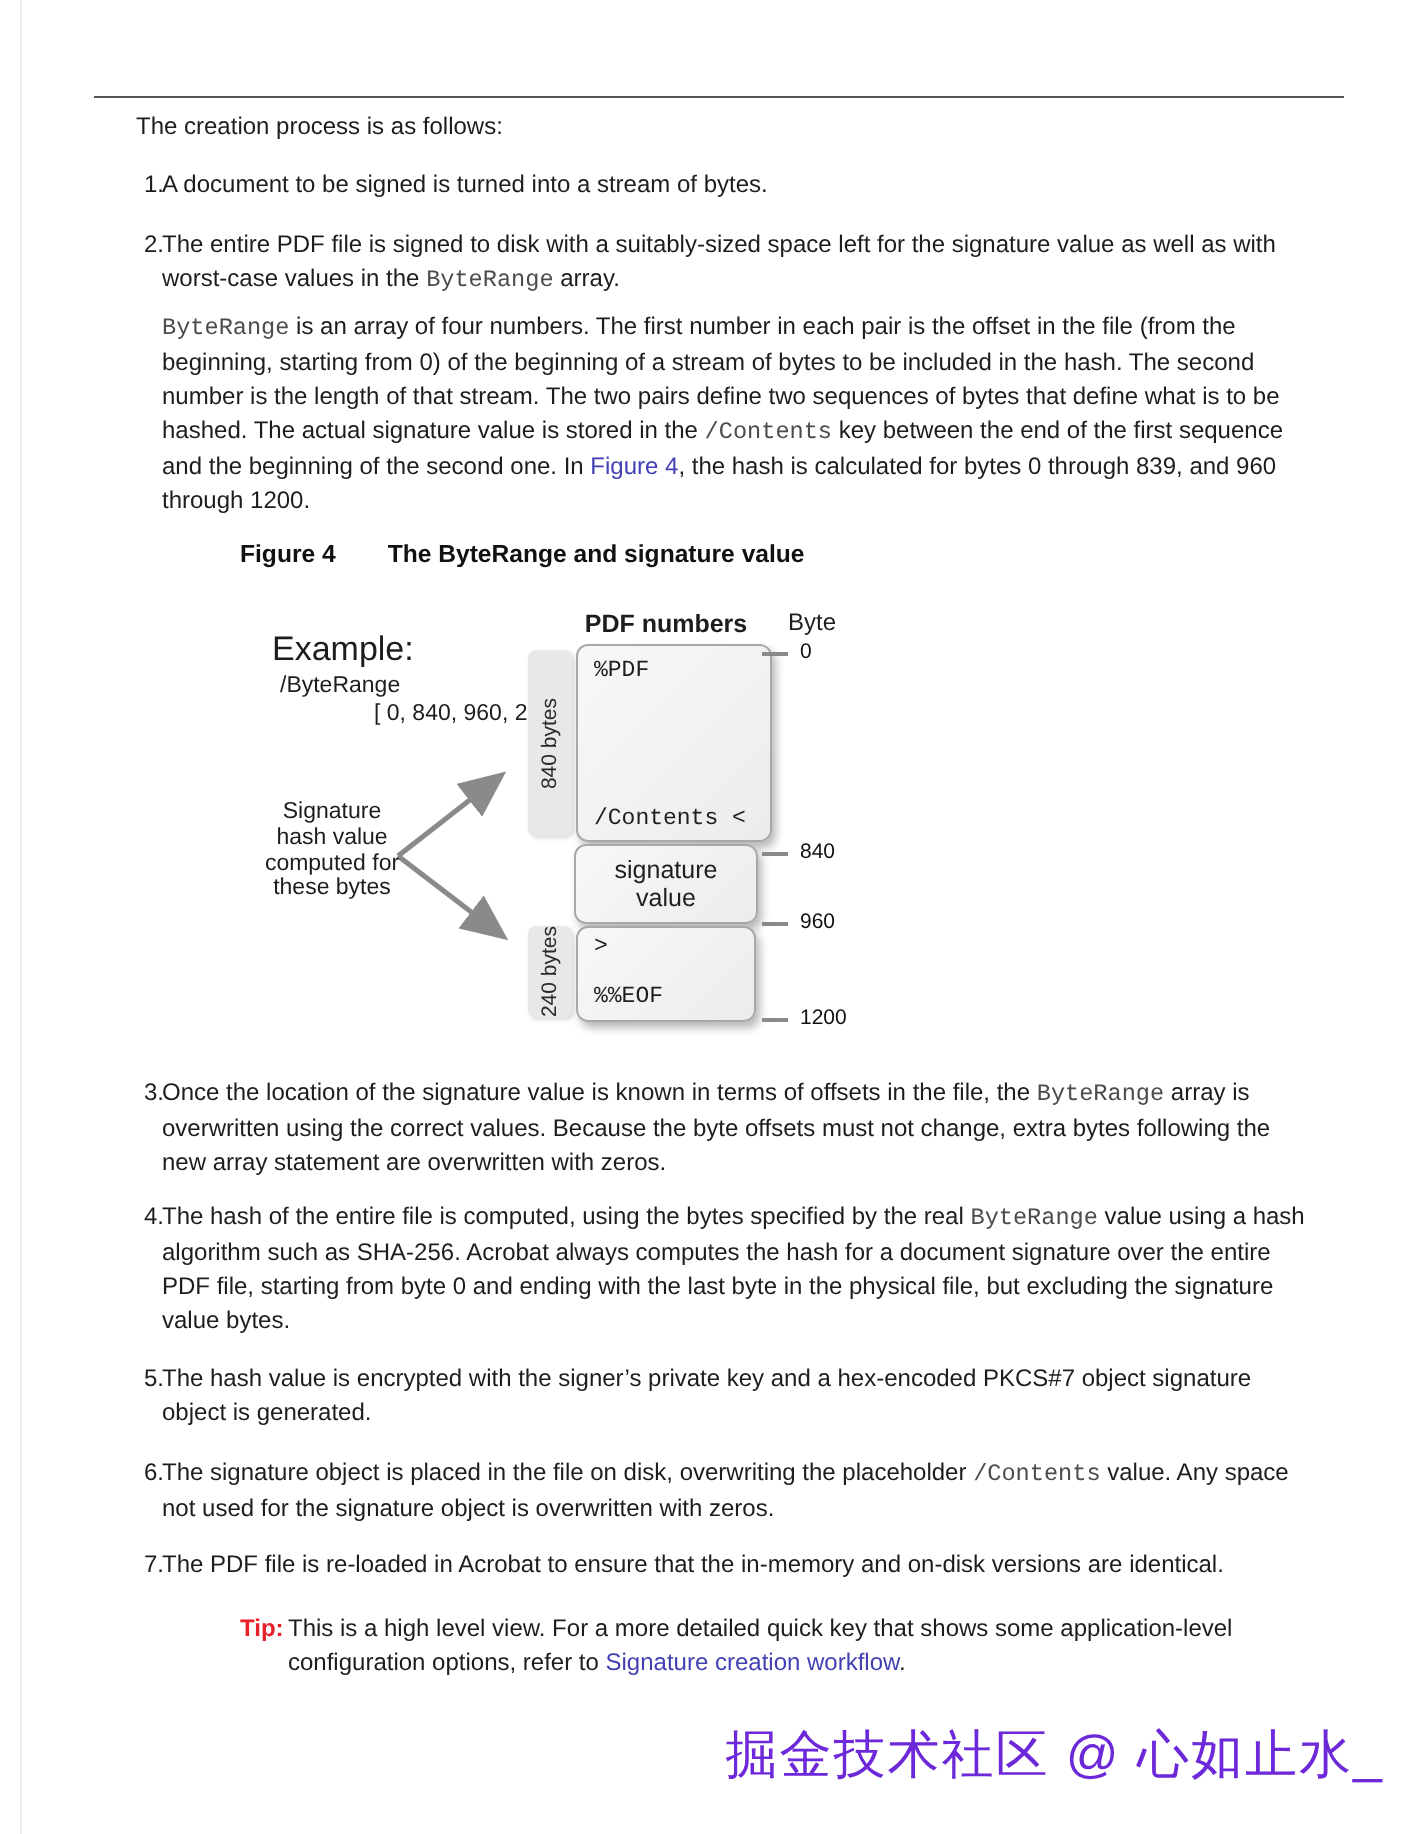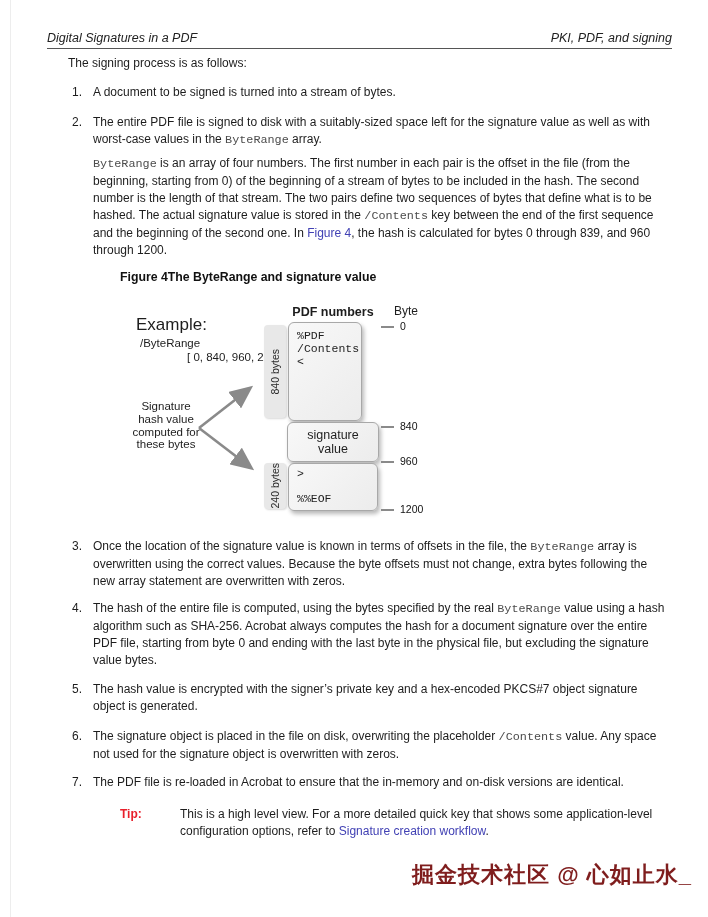--- a/index.html
+++ b/index.html
@@ -13,75 +13,71 @@
   }
   .edge-line{position:absolute;left:10px;top:0;width:1px;height:917px;background:#ededed;}
   
   .hdr{position:absolute;top:31px;left:47px;width:625px;display:flex;justify-content:space-between;
        font-style:italic;font-size:12.5px;color:#222;}
   .hdr-rule{position:absolute;top:48px;left:47px;width:625px;height:1px;background:#555;}
   .intro{position:absolute;top:56px;left:68px;font-size:12px;}
   
   .step{position:absolute;left:72px;width:600px;font-size:12px;line-height:17px;}
   .step .num{position:absolute;left:0;top:0;width:21px;}
-  .step .txt{margin-left:21px;width:579px;}
+  .step .txt{margin-left:9px;width:579px;}
   .step .txt .para2{margin-top:6px;}
   .code{font-family:"Liberation Mono",monospace;font-size:11.8px;color:#4c4c4c;}
   a.link{color:#4141b4;text-decoration:none;cursor:pointer;}
   
   .fig-caption{position:absolute;top:270px;left:120px;font-size:12.3px;font-weight:bold;color:#111;}
-  .fig-caption .cap-title{margin-left:0;}
+  .fig-caption .cap-title{margin-left:26px;}
   .figure{position:absolute;top:300px;left:0;width:708px;height:228px;}
   .figure .abs{position:absolute;}
   .example-label{left:136px;top:15px;font-size:17px;text-align:center;}
   .byterange-key{left:140px;top:37px;font-size:11.5px;font-weight:normal;}
   .byterange-value{left:139px;top:51px;font-size:11.5px;margin-left:48px;}
   .hash-note{left:110px;top:100px;width:112px;text-align:center;font-size:11.5px;line-height:12.8px;}
   .gbar{background:#e8e8e8;border-radius:4px;box-shadow:1px 1px 2px rgba(0,0,0,.15);
         display:flex;align-items:center;justify-content:center;}
   .gbar span{writing-mode:vertical-rl;transform:rotate(180deg);font-size:10.5px;color:#2a2a2a;white-space:nowrap;}
   .bar-840{left:264px;top:25px;width:22px;height:93px;}
   .bar-240{left:264px;top:163px;width:22px;height:46px;}
   .gbox{background:linear-gradient(135deg,#f8f8f8,#ececec);border:1px solid #a8a8a8;border-radius:6px;
         box-shadow:2px 3px 4px rgba(0,0,0,.28);box-sizing:border-box;}
-  .box-top{left:288px;top:22px;width:74px;height:99px;display:flex;flex-direction:column;
-           padding:6px 0 4px 8px;}
+  .box-top{left:288px;top:22px;width:98px;height:99px;display:flex;flex-direction:column;
+           justify-content:space-between;padding:6px 0 4px 8px;}
   .box-mid{left:287px;top:122px;width:92px;height:40px;display:flex;flex-direction:column;
            align-items:center;justify-content:center;}
   .box-bot{left:288px;top:163px;width:90px;height:48px;display:flex;flex-direction:column;
            justify-content:space-between;padding:3px 0 5px 8px;}
   .boxcode{font-family:"Liberation Mono",monospace;font-size:11.5px;color:#1e1e1e;}
   .box-mid div{font-size:12.5px;line-height:14px;color:#1e1e1e;}
   .pdf-doc-title{left:288px;top:5px;width:90px;text-align:center;font-weight:bold;font-size:12.5px;}
   .byte-label{left:394px;top:4px;font-size:12px;color:#1e1e1e;}
   .tickline{width:13px;height:2px;background:#8a8a8a;left:381px;}
   .ticklabel{left:400px;font-size:10.5px;color:#111;}
   .arrow-svg{left:0;top:0;width:460px;height:228px;}
   
   .tip{position:absolute;top:806px;left:120px;width:552px;font-size:12px;line-height:17px;}
   .tip .tip-label{position:absolute;left:0;top:0;font-weight:bold;color:#e8202b;}
-  .tip .tip-body{margin-left:60px;width:480px;}
+  .tip .tip-body{margin-left:24px;width:480px;}
   
-  .watermark{position:absolute;top:860px;right:16px;font-size:22px;font-weight:bold;
-             color:#7f1d1d;letter-spacing:1px;
+  .watermark{position:absolute;top:860px;right:16px;font-size:26px;font-weight:normal;
+             color:#6d28d9;letter-spacing:1px;
              text-shadow:2px 2px 0 #ffffff,3px 3px 2px rgba(255,255,255,.85);}
 </style>
 </head>
 <body>
 
 <div class="page">
   <div class="edge-line"></div>
 
-  <div class="hdr">
-    <span>Digital Signatures in a PDF</span>
-    <span>PKI, PDF, and signing</span>
-  </div>
   <div class="hdr-rule"></div>
 
-  <div class="intro">The signing process is as follows:</div>
+  <div class="intro">The creation process is as follows:</div>
 
   <div class="step" style="top:84px">
     <span class="num">1.</span>
     <div class="txt"><span>A document to be signed is turned into a stream of bytes.</span></div>
   </div>
   <div class="step" style="top:114px">
     <span class="num">2.</span>
     <div class="txt">
       <div><span>The entire PDF file is signed to disk with a suitably-sized space left for the signature value as well as with worst-case values in the </span><span class="code">ByteRange</span><span> array.</span></div>
       <div class="para2"><span class="code">ByteRange</span><span> is an array of four numbers. The first number in each pair is the offset in the file (from the beginning, starting from 0) of the beginning of a stream of bytes to be included in the hash. The second number is the length of that stream. The two pairs define two sequences of bytes that define what is to be hashed. The actual signature value is stored in the </span><span class="code">/Contents</span><span> key between the end of the first sequence and the beginning of the second one. In </span><a class="link">Figure 4</a><span>, the hash is calculated for bytes 0 through 839, and 960 through 1200.</span></div>

